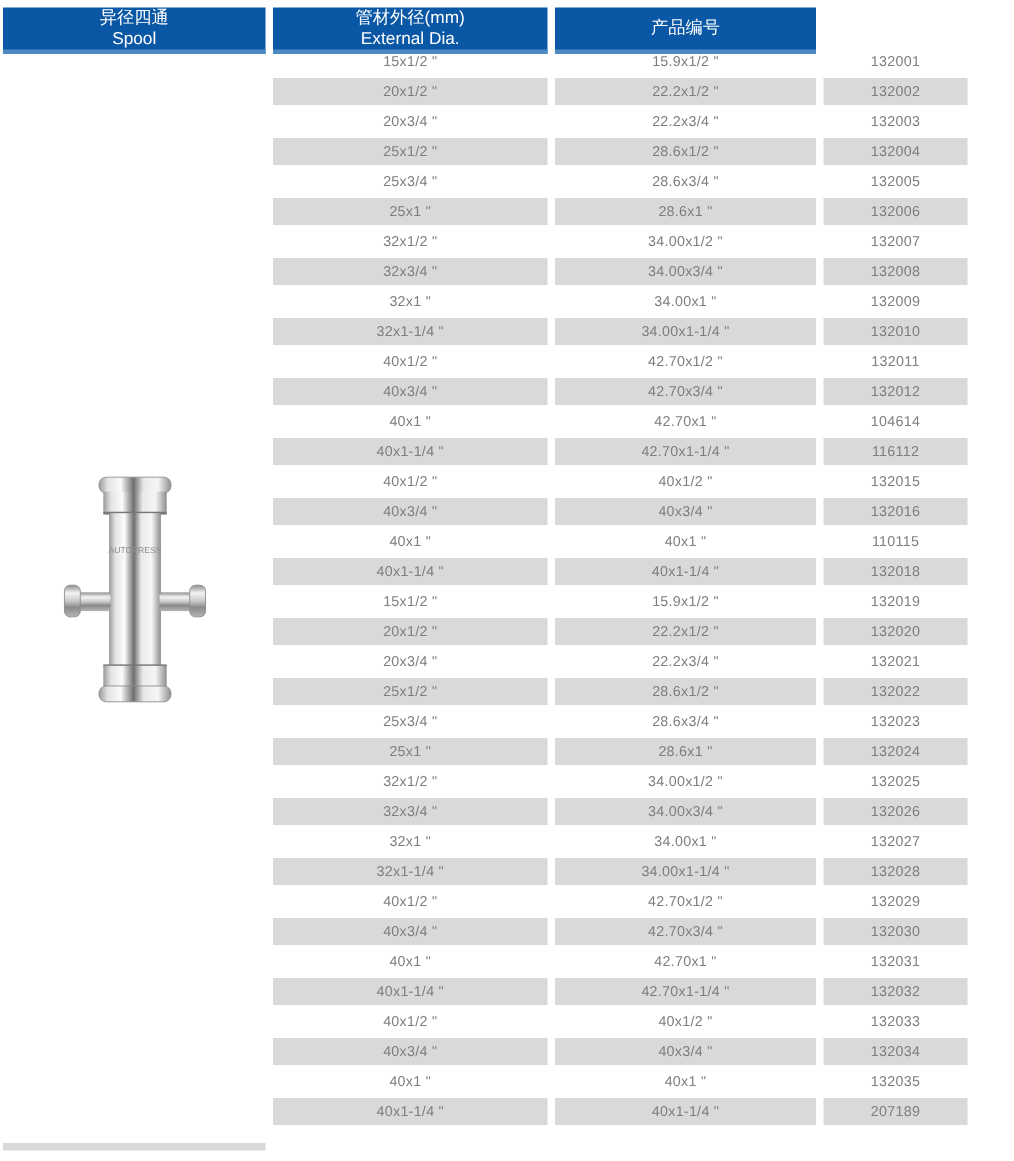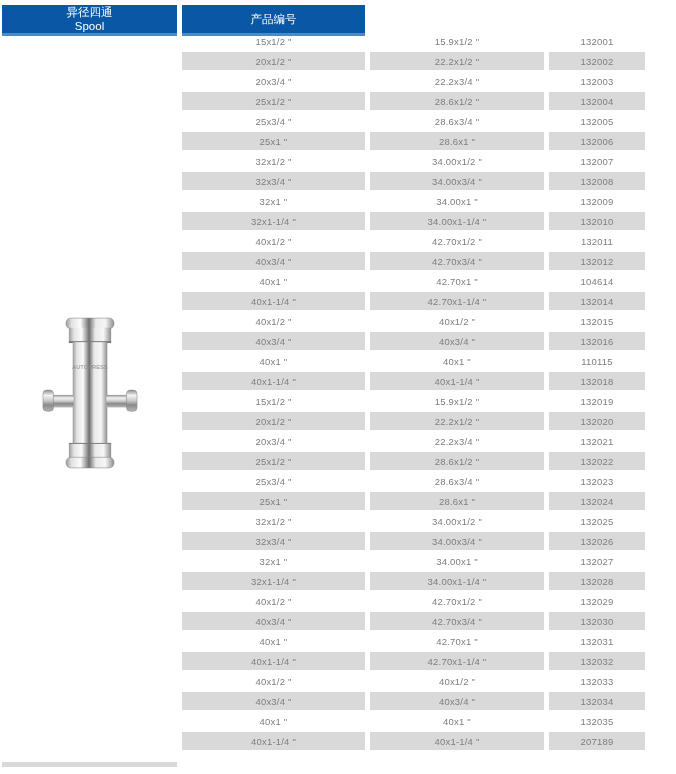--- a/index.html
+++ b/index.html
@@ -50,20 +50,24 @@
 <body>
 
 <div class="table">
 
   <div class="header">
     <div class="hcell">
       <div class="zh">异径四通</div>
       <div class="en">Spool</div>
     </div>
     <div class="hcell">
+      <div class="zh">管材外径(mm)</div>
+      <div class="en">External Dia.</div>
+    </div>
+    <div class="hcell">
       <div class="zh">产品编号</div>
 
     </div>
   </div>
 
   <div class="rows" id="rows">
       <div class="row">
     <div class="spacer"></div>
     <div class="cell">15x1/2 "</div>
     <div class="cell">15.9x1/2 "</div>
@@ -138,21 +142,21 @@
       <div class="row">
     <div class="spacer"></div>
     <div class="cell">40x1 "</div>
     <div class="cell">42.70x1 "</div>
     <div class="cell">104614</div>
   </div>
       <div class="row stripe">
     <div class="spacer"></div>
     <div class="cell">40x1-1/4 "</div>
     <div class="cell">42.70x1-1/4 "</div>
-    <div class="cell">132014</div>
+    <div class="cell">116112</div>
   </div>
       <div class="row">
     <div class="spacer"></div>
     <div class="cell">40x1/2 "</div>
     <div class="cell">40x1/2 "</div>
     <div class="cell">132015</div>
   </div>
       <div class="row stripe">
     <div class="spacer"></div>
     <div class="cell">40x3/4 "</div>

